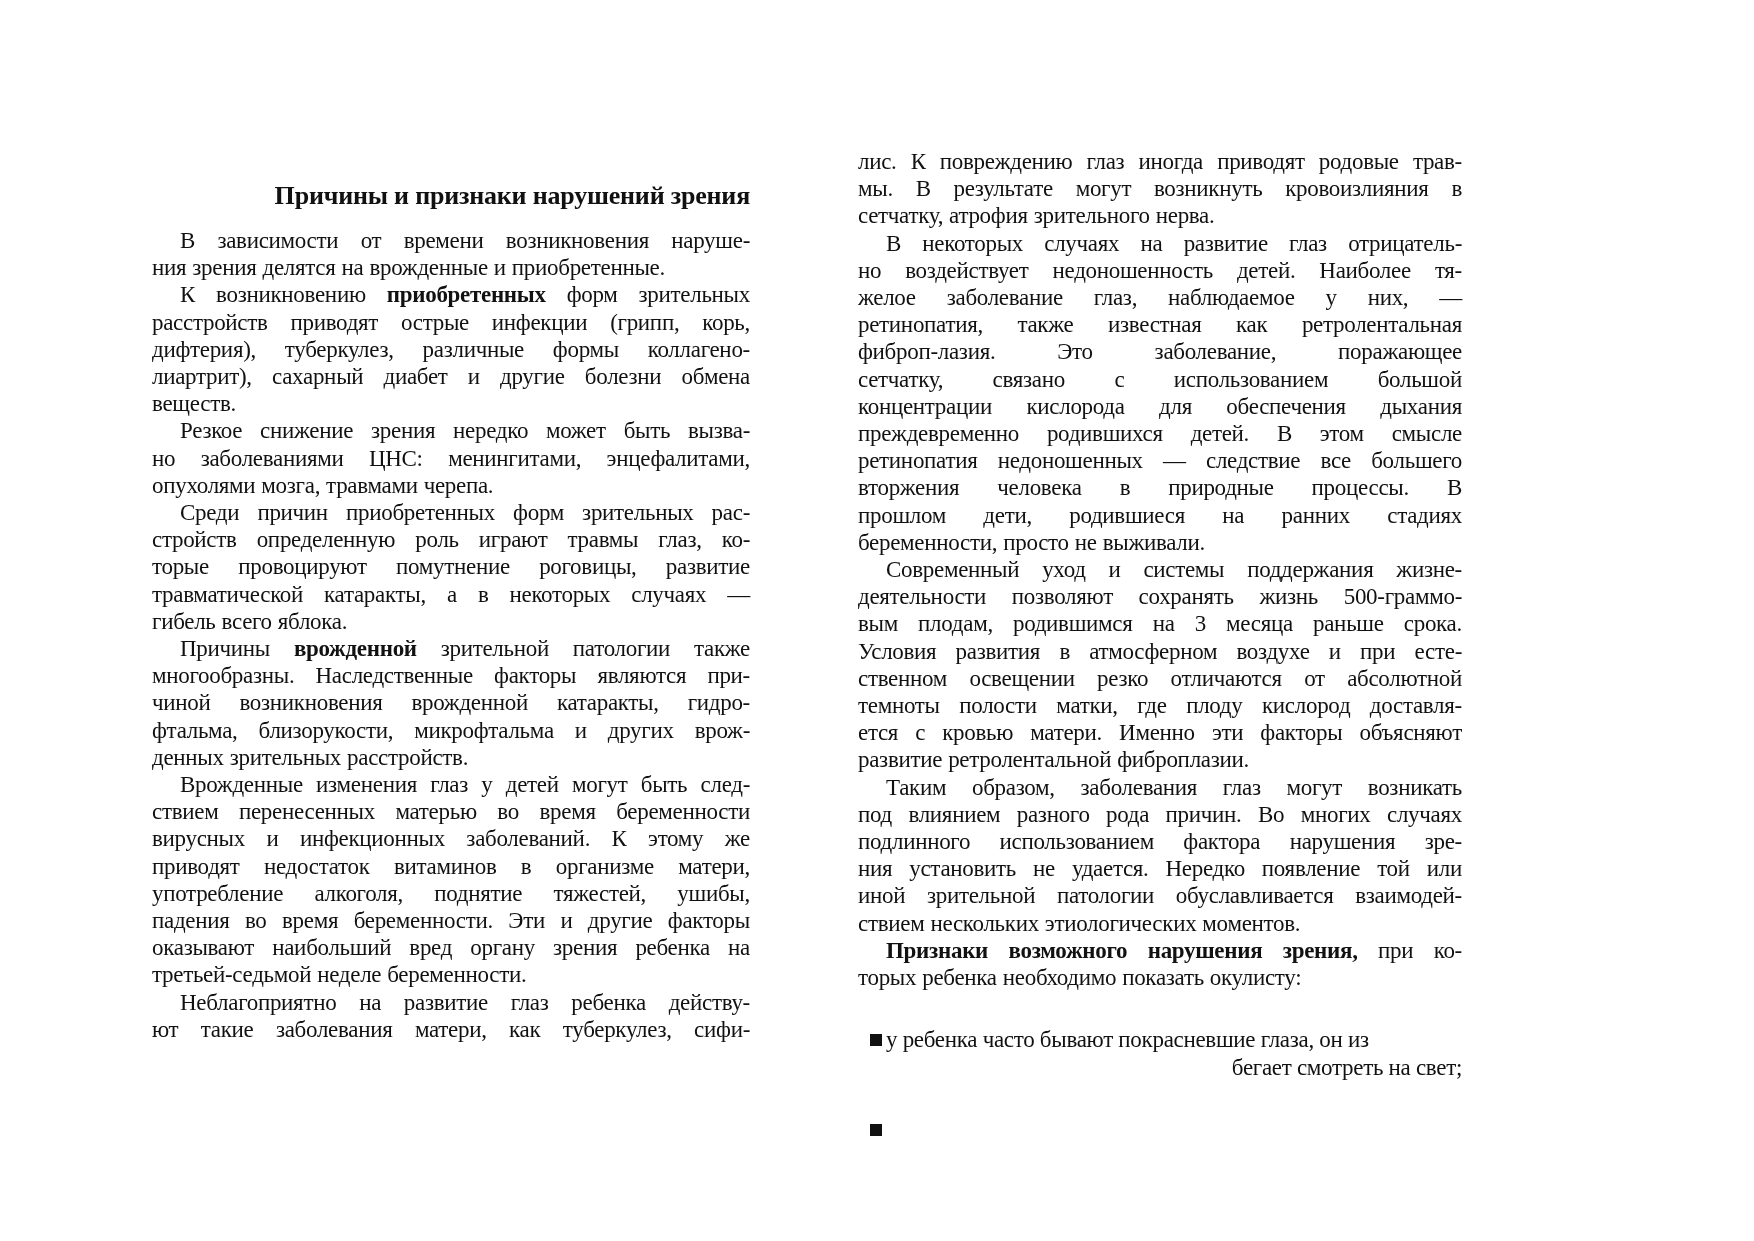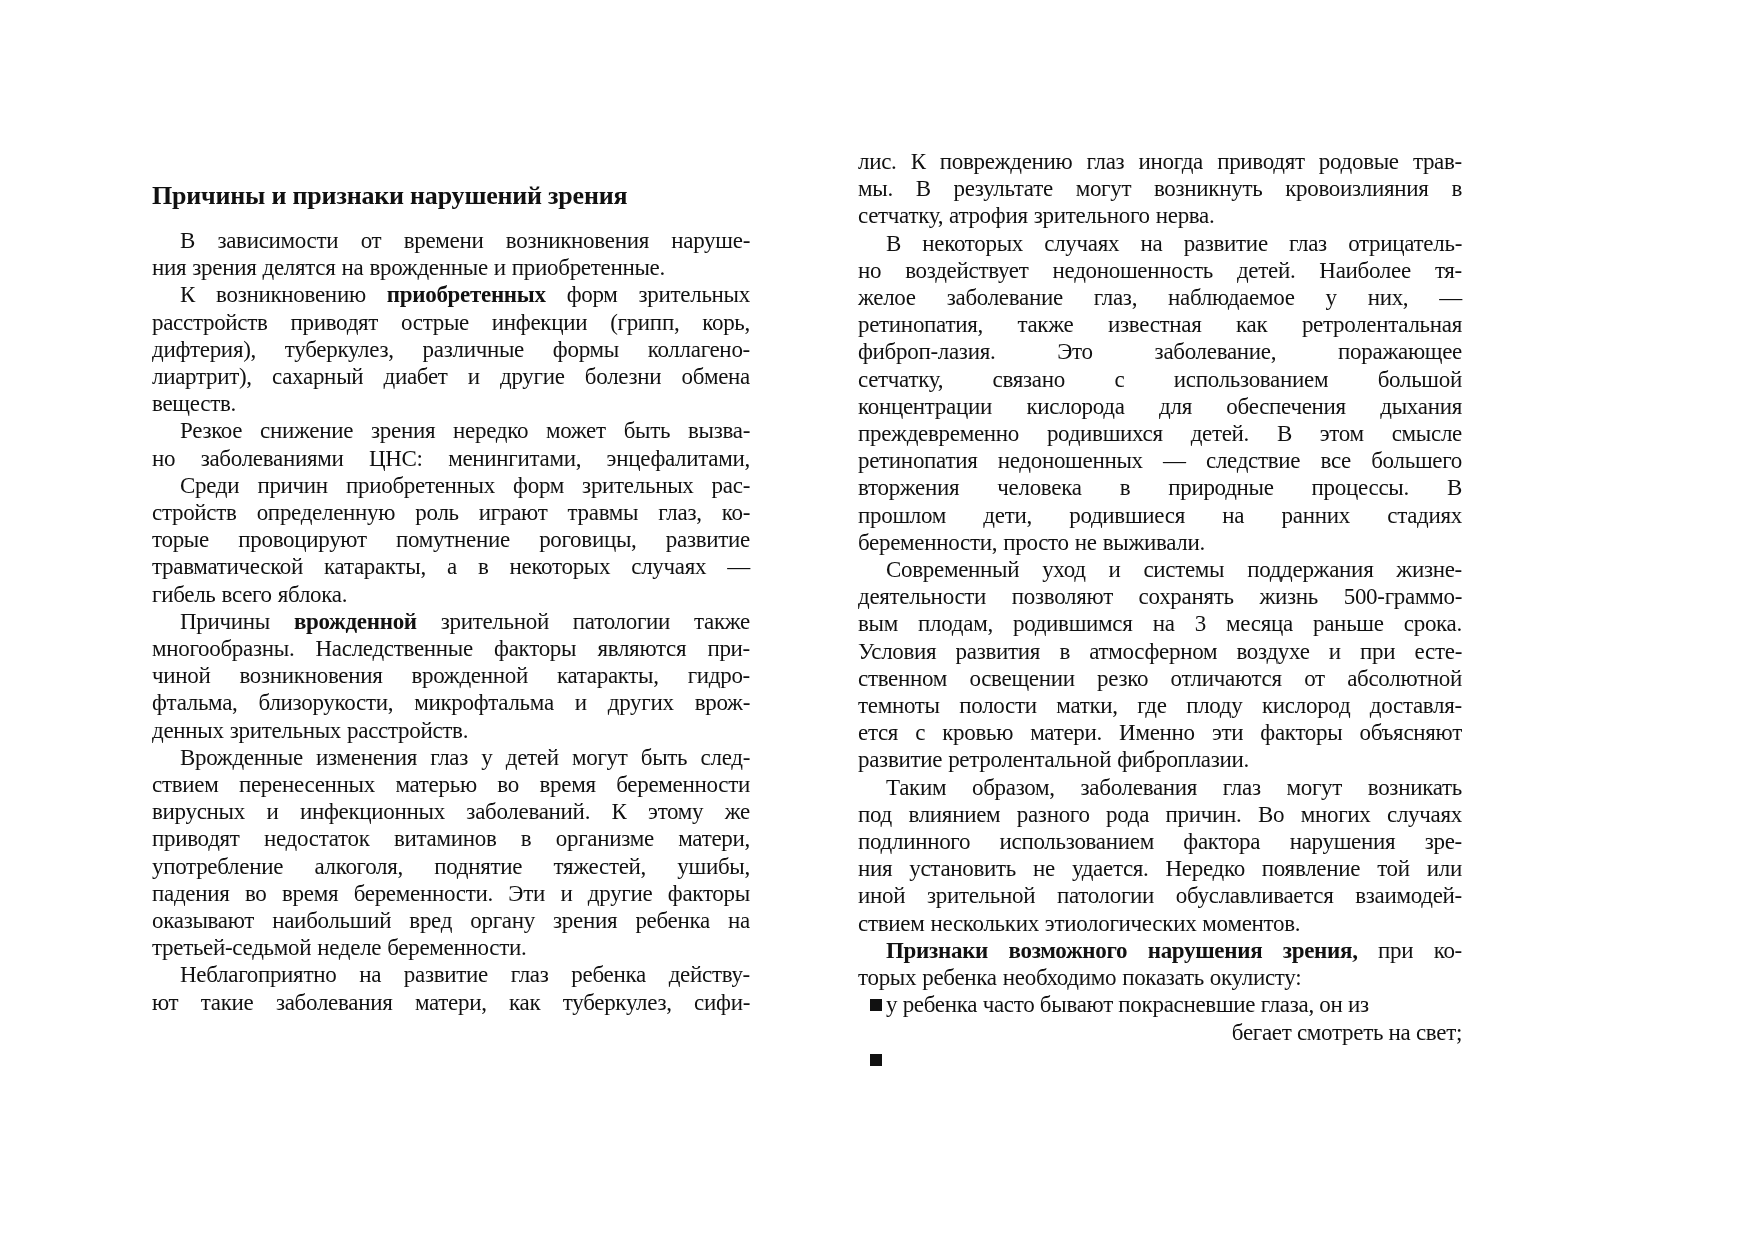--- a/index.html
+++ b/index.html
@@ -1,27 +1,27 @@
 <!DOCTYPE html>
 <html><head>
 <meta charset="utf-8">
 <style>
   html, body { margin: 0; padding: 0; background: #ffffff; }
   body { width: 1754px; height: 1241px; position: relative; overflow: hidden;
          font-family: "Liberation Serif", "DejaVu Serif", serif; color: #111; }
   .col { position: absolute; font-size: 23px; line-height: 27.2px; }
   .col-left { left: 152px; top: 179px; width: 598px; }
   .col-right { left: 858px; top: 148px; width: 604px; text-align: right; }
-  .title { font-weight: bold; font-size: 26px; text-align: left; margin: 0 0 14px 0; line-height: 34px; letter-spacing: -0.2px; }
+  .title { font-weight: bold; font-size: 26px; text-align: right; margin: 0 0 14px 0; line-height: 34px; letter-spacing: -0.2px; }
   .line { white-space: nowrap; display: flex; justify-content: space-between; letter-spacing: -0.3px; transform-origin: left; }
   .line.last { justify-content: flex-start; }
   .line.last span.w { margin-right: 6px; }
   .line.indent { padding-left: 28px; }
   .line b { font-weight: bold; }
-  .bullet-line { white-space: nowrap; letter-spacing: -0.3px; display: flex; }
+  .bullet-line { white-space: nowrap; letter-spacing: -0.3px; display: flex; margin-top: 35px; }
   .bullet { display: inline-block; width: 12px; height: 12px; background: #111; margin: 8px 4px 0 12px; flex: none; }
   .bullet-cont { padding-left: 28px; white-space: nowrap; letter-spacing: -0.3px; }
 </style>
 </head>
 <body>
 
 <div class="col col-left">
   <div class="title">Причины и признаки нарушений зрения</div>
   <div id="left-body">
       <div>
@@ -89,20 +89,26 @@
           <span class="w">быть</span>
           <span class="w">вызва-</span>
         </div>
         <div class="line ">
           <span class="w">но</span>
           <span class="w">заболеваниями</span>
           <span class="w">ЦНС:</span>
           <span class="w">менингитами,</span>
           <span class="w">энцефалитами,</span>
         </div>
+        <div class="line  last">
+          <span class="w">опухолями</span>
+          <span class="w">мозга,</span>
+          <span class="w">травмами</span>
+          <span class="w">черепа.</span>
+        </div>
       </div>
       <div>
         <div class="line  indent">
           <span class="w">Среди</span>
           <span class="w">причин</span>
           <span class="w">приобретенных</span>
           <span class="w">форм</span>
           <span class="w">зрительных</span>
           <span class="w">рас-</span>
         </div>

